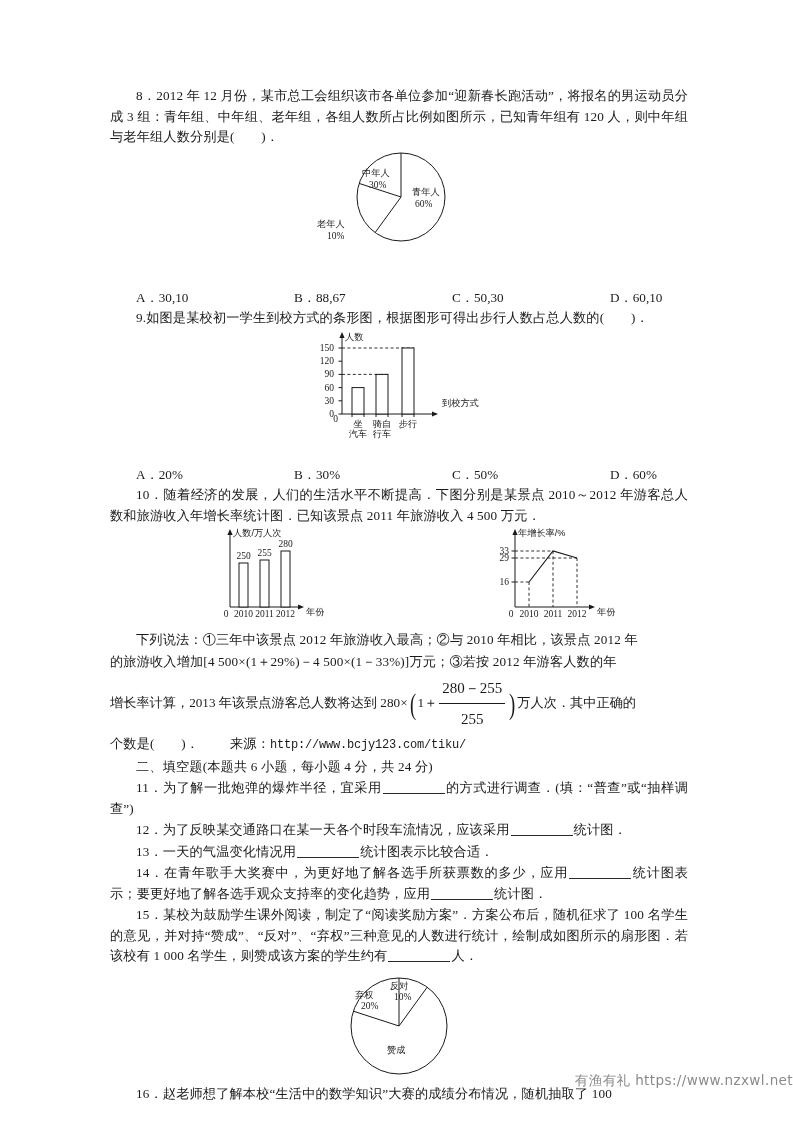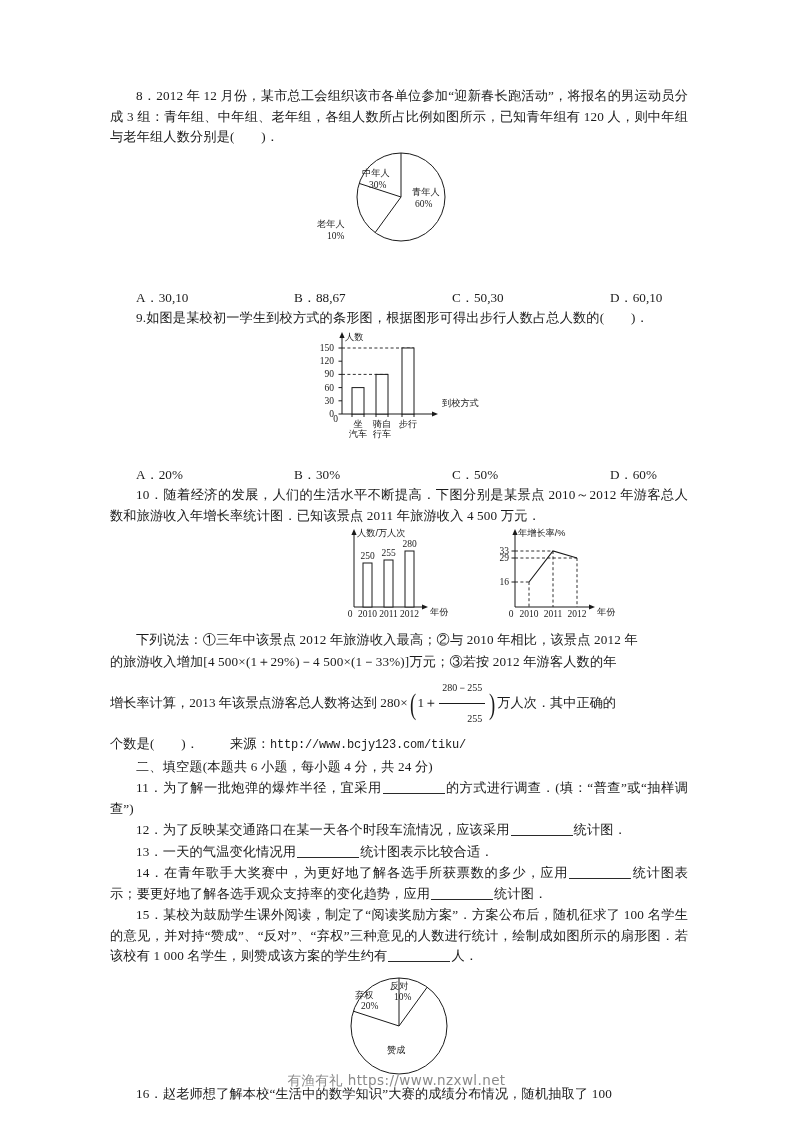--- a/index.html
+++ b/index.html
@@ -48,41 +48,41 @@
 
   svg { display:block; overflow:visible; }
   .st { font-family:"Liberation Serif", serif; font-size:9.5px; fill:#1a1a1a; }
   .stc { font-family:"Liberation Sans", sans-serif; font-size:9.2px; fill:#1a1a1a; }
 
   
   .formula-line { font-size:13.2px; line-height:30px; margin:0; }
   .frac {
     display:inline-block;
     vertical-align:middle;
-    text-align:right;
-    font-size:10px;
+    text-align:center;
+    font-size:15px;
     margin:0 2px;
   }
   .frac .num { display:block; border-bottom:1px solid #1a1a1a; padding:0 3px; }
   .frac .den { display:block; padding:0 3px; }
   .bigparen {
     display:inline-block;
     font-size:30px;
     vertical-align:middle;
     line-height:30px;
     transform:scaleX(0.62);
     font-family:"Liberation Serif", serif;
   }
   .mono { font-family:"Liberation Mono", monospace; font-size:12px; letter-spacing:-0.2px; }
 
   .footer {
     position:absolute;
     left:0; top:1072px;
     width:793px;
-    text-align:center;
+    text-align:right;
     font-size:13.5px;
     color:#8a8a8a;
     font-family:"DejaVu Sans", sans-serif;
     letter-spacing:0.4px;
   }
   .spacer6 { height:6px; }
   .spacer3 { height:3px; }
 </style>
 </head>
 <body>
@@ -173,21 +173,21 @@
 
   <div class="opts">
     <span class="o">A．20%</span>
     <span class="o">B．30%</span>
     <span class="o">C．50%</span>
     <span class="o">D．60%</span>
   </div>
 
   <p class="q indent">10．随着经济的发展，人们的生活水平不断提高．下图分别是某景点 2010～2012 年游客总人数和旅游收入年增长率统计图．已知该景点 2011 年旅游收入 4 500 万元．</p>
 
-  <div class="fig" style="display:flex; justify-content:flex-end; gap:24px;">
+  <div class="fig" style="display:flex; justify-content:space-between; gap:8px;">
 
     <svg width="215" height="100" viewBox="0 0 215 100">
       <line x1="120" y1="6" x2="120" y2="80" stroke="#1a1a1a" stroke-width="1"></line>
       <polygon points="120,2 117.4,8 122.6,8" fill="#1a1a1a"></polygon>
       <line x1="120" y1="80" x2="190" y2="80" stroke="#1a1a1a" stroke-width="1"></line>
       <polygon points="194,80 188,77.4 188,82.6" fill="#1a1a1a"></polygon>
       <text class="stc" x="123" y="9">人数/万人次</text>
       <text class="stc" x="196" y="88">年份</text>
 
       <rect x="129" y="36" width="9" height="44" fill="#ffffff" stroke="#1a1a1a" stroke-width="1"></rect>

